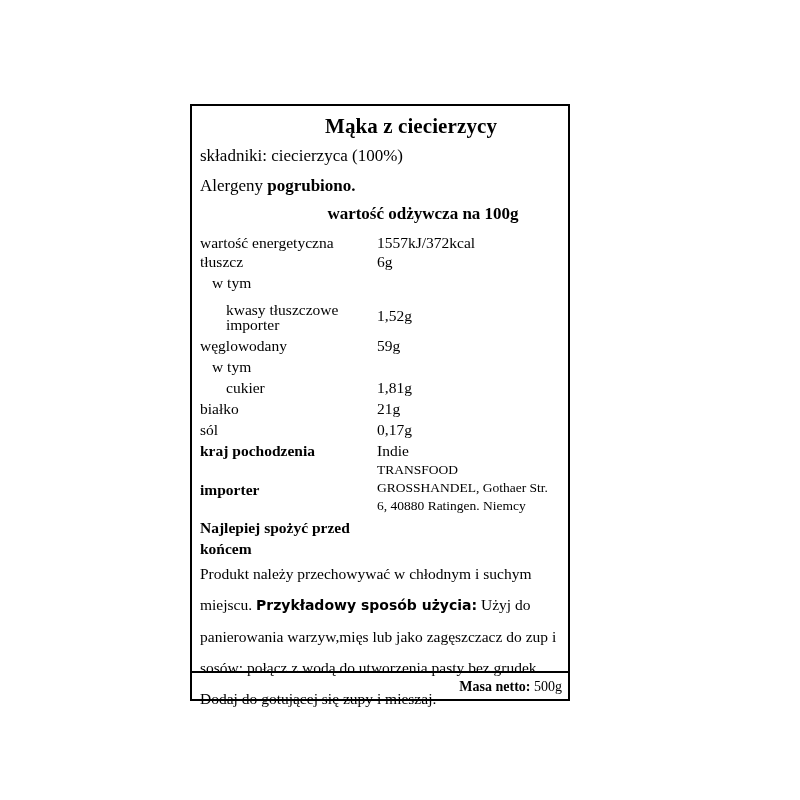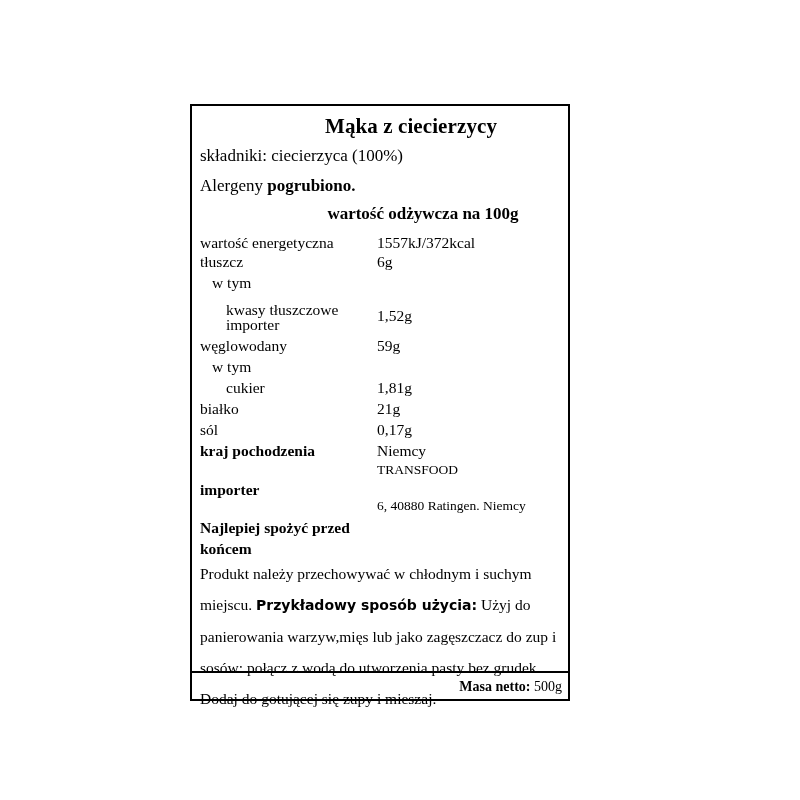--- a/index.html
+++ b/index.html
@@ -198,27 +198,28 @@
         <div class="info-row" style="position: absolute; top: 168px; height: 21px;">
           <div class="info-label">białko</div>
           <div class="info-value">21g</div>
         </div>
         <div class="info-row" style="position: absolute; top: 189px; height: 21px;">
           <div class="info-label">sól</div>
           <div class="info-value">0,17g</div>
         </div>
         <div class="info-row" style="position: absolute; top: 210px; height: 21px;">
           <div class="info-label" style="font-weight: bold;">kraj pochodzenia</div>
-          <div class="info-value">Niemcy</div>
+          <div class="info-value">Indie</div>
         </div>
         <div class="info-row" style="position: absolute; top: 231px; height: 18px;">
           <div class="info-value value-small">TRANSFOOD</div>
         </div>
         <div class="info-row" style="position: absolute; top: 249px; height: 18px;">
           <div class="info-label" style="font-weight: bold;">importer</div>
+          <div class="info-value value-small">GROSSHANDEL, Gothaer Str.</div>
         </div>
         <div class="info-row" style="position: absolute; top: 267px; height: 18px;">
           <div class="info-value value-small">6, 40880 Ratingen. Niemcy</div>
         </div>
         <div class="info-row" style="position: absolute; top: 287px; height: 21px;">
           <div class="info-label" style="font-weight: bold;">Najlepiej spożyć przed</div>
         </div>
         <div class="info-row" style="position: absolute; top: 308px; height: 21px;">
           <div class="info-label" style="font-weight: bold;">końcem</div>
         </div>

